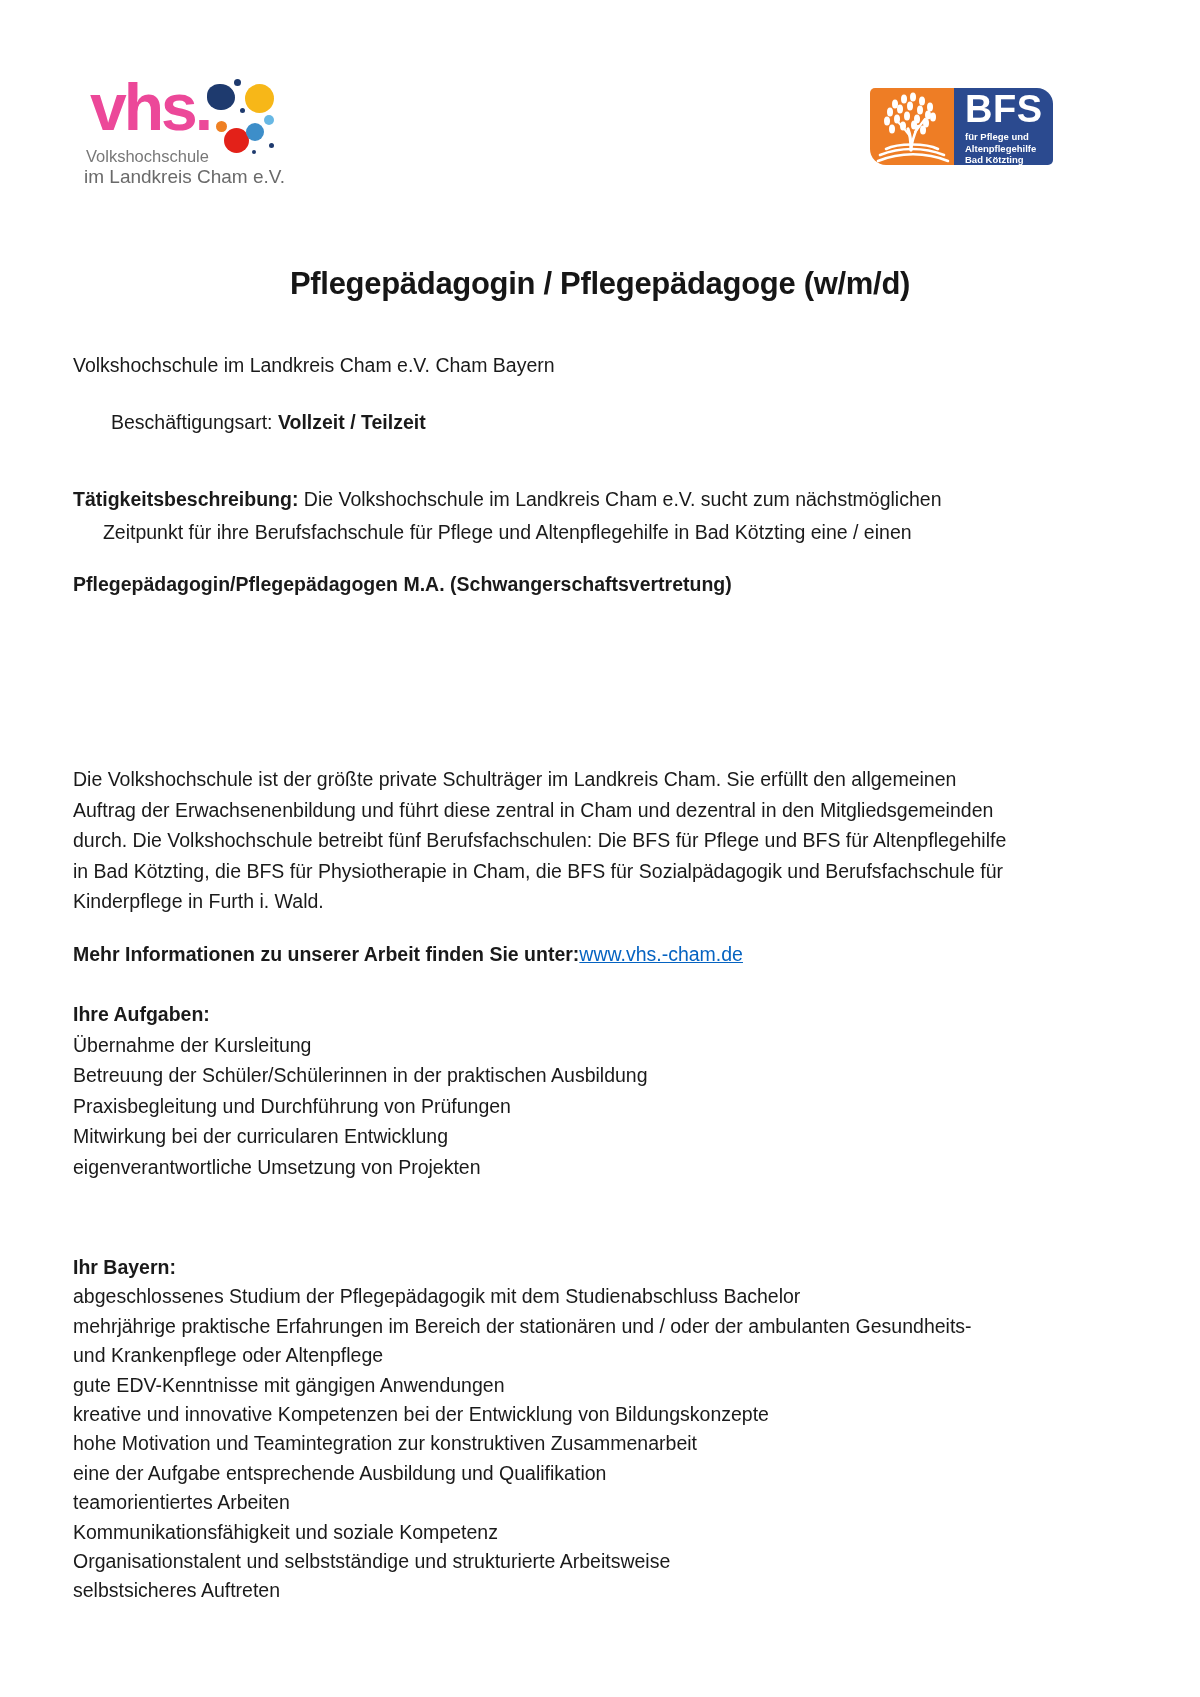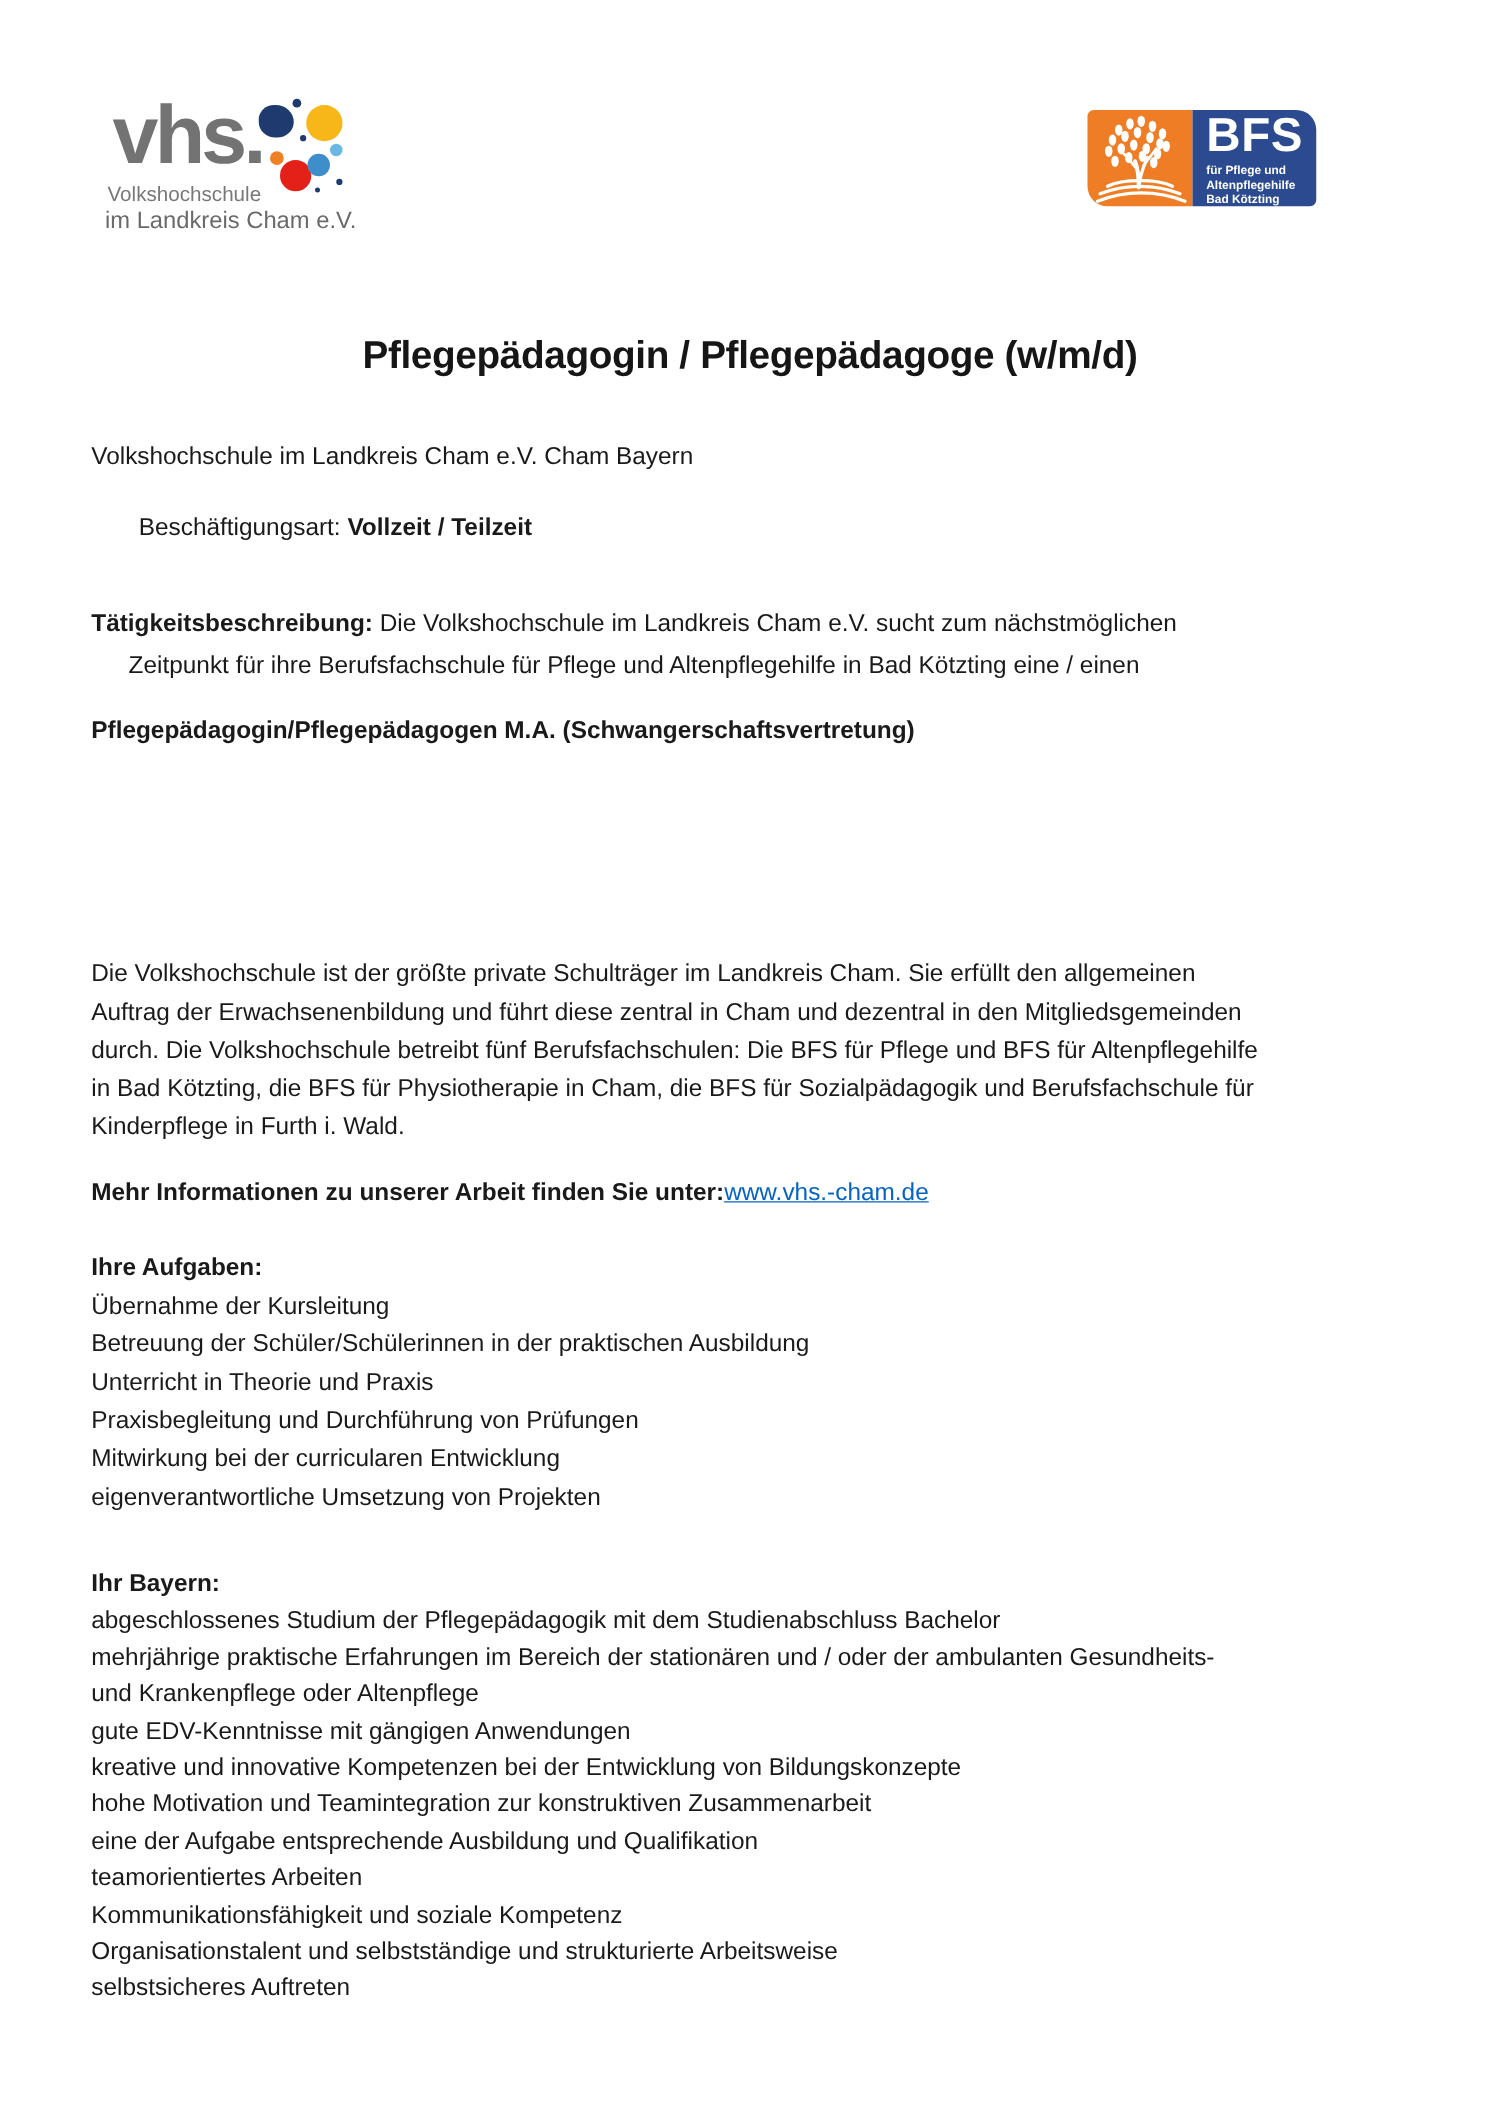--- a/index.html
+++ b/index.html
@@ -7,21 +7,21 @@
     position:relative; width:1200px; height:1697px; background:#ffffff;
     font-family:"Liberation Sans", sans-serif; color:#1a1a1a; overflow:hidden;
     margin:0 auto;
   }
   .block { position:absolute; left:73px; white-space:nowrap; font-size:19.5px; }
   .b { font-weight:700; }
 
   
   .vhs-word {
     position:absolute; left:90px; top:74px; font-size:66px; line-height:1;
-    font-weight:800; letter-spacing:-3px; color:#737373;
+    font-weight:800; letter-spacing:-3px; color:#ec4899;
   }
   .vhs-sub1 { position:absolute; left:86px; top:147px; font-size:16.5px; color:#787878; }
   .vhs-sub2 { position:absolute; left:84px; top:166px; font-size:19px; color:#6a6a6a; }
   .dot { position:absolute; border-radius:50%; }
 
   
   .bfs { position:absolute; left:870px; top:88px; width:183px; height:77px; display:flex; }
   .bfs-orange {
     width:84px; height:77px; background:#ee7d25;
     border-radius:5px 0 0 16px; display:flex; align-items:center; justify-content:center;
@@ -150,21 +150,20 @@
   </div>
 
   <div class="block moreinfo">
     <span class="b">Mehr Informationen zu unserer Arbeit finden Sie unter:</span><a class="link">www.vhs.-cham.de</a>
   </div>
 
   <div class="block tasks">
     <div class="b">Ihre Aufgaben:</div>
     <div>Übernahme der Kursleitung</div>
     <div>Betreuung der Schüler/Schülerinnen in der praktischen Ausbildung</div>
-    <div>Unterricht in Theorie und Praxis</div>
     <div>Praxisbegleitung und Durchführung von Prüfungen</div>
     <div>Mitwirkung bei der curricularen Entwicklung</div>
     <div>eigenverantwortliche Umsetzung von Projekten</div>
   </div>
 
   <div class="block profile">
     <div class="b">Ihr Bayern:</div>
     <div>abgeschlossenes Studium der Pflegepädagogik mit dem Studienabschluss Bachelor</div>
     <div>mehrjährige praktische Erfahrungen im Bereich der stationären und / oder der ambulanten Gesundheits-</div>
     <div>und Krankenpflege oder Altenpflege</div>

